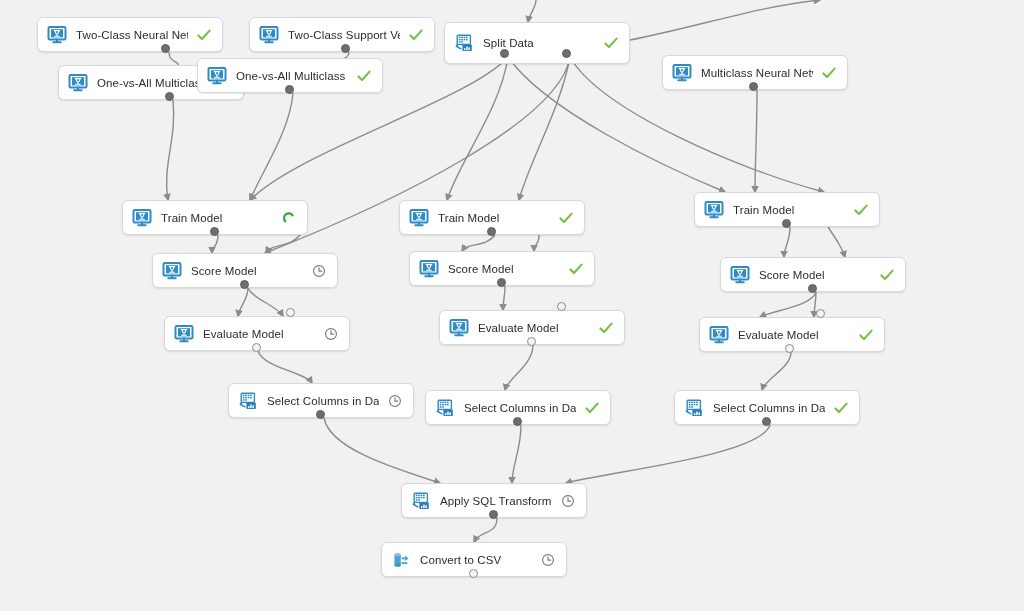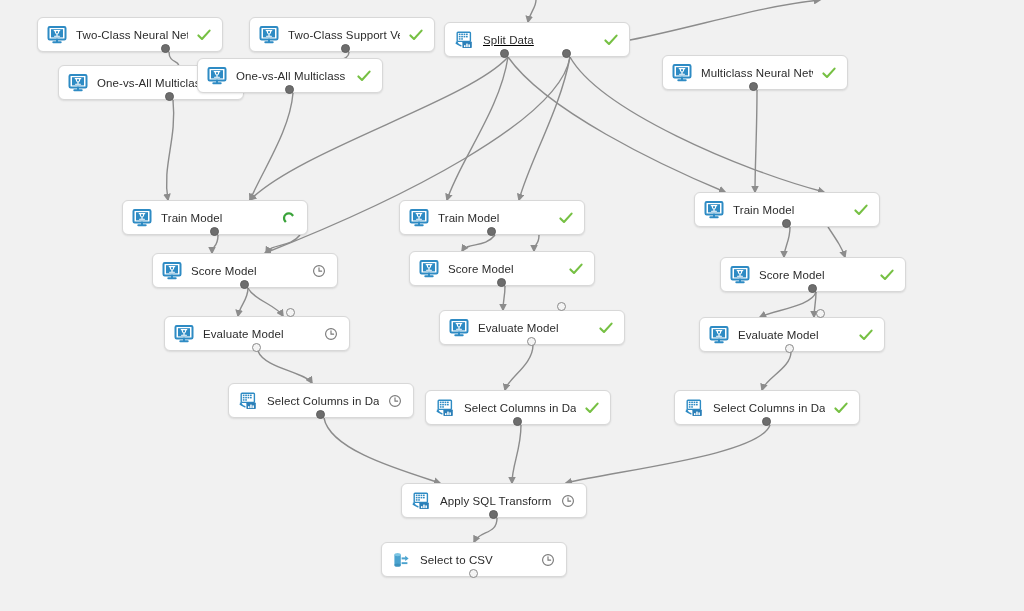--- a/index.html
+++ b/index.html
@@ -143,21 +143,21 @@
             <path d="M7.2 5.6 h5.6 M8.2 5.6 q0 3 1.8 3.6 M11.8 5.6 q0 3 -1.8 3.6 M10 9.2 v2 M7.6 11.2 h4.8" stroke="#ffffff" stroke-width="1.1" fill="none" stroke-linecap="round"></path>
             <path d="M10 14.5 v2.2 M6.3 17.2 h7.4" stroke="#2e8bc4" stroke-width="2" stroke-linecap="round"></path>
           </svg></span>
         <span class="nlabel">Two-Class Support Vector ...</span>
         <span class="nstatus">
           <svg viewBox="0 0 16 16" width="16" height="16">
             <path d="M2.4 8.4 L6 12 L13.6 3.6" fill="none" stroke="#76c043" stroke-width="2.1" stroke-linecap="round" stroke-linejoin="round"></path>
           </svg>
         </span>
       </div>
-      <div class="node" style="left: 444px; top: 22px; width: 186px; height: 35px; z-index: 14; text-decoration: underline;">
+      <div class="node" style="left: 444px; top: 22px; width: 186px; height: 42px; z-index: 14;">
         <span class="nicon"><svg viewBox="0 0 20 20" width="20" height="20">
             <rect x="3.2" y="2.2" width="13.2" height="9.2" rx="0.8" fill="#ffffff" stroke="#2e8bc4" stroke-width="1.4"></rect>
             <g fill="#2e8bc4">
               <rect x="4.8" y="3.6" width="1.7" height="1.5"></rect>
               <rect x="7.2" y="3.6" width="1.7" height="1.5"></rect>
               <rect x="9.6" y="3.6" width="1.7" height="1.5"></rect>
               <rect x="12" y="3.6" width="1.7" height="1.5"></rect>
               <rect x="4.8" y="5.9" width="1.7" height="1.5"></rect>
               <rect x="7.2" y="5.9" width="1.7" height="1.5"></rect>
               <rect x="9.6" y="5.9" width="1.7" height="1.5"></rect>
@@ -475,21 +475,21 @@
       </div>
       <div class="node" style="left: 381px; top: 542px; width: 186px; height: 35px; z-index: 14;">
         <span class="nicon"><svg viewBox="0 0 20 20" width="20" height="20">
             <path d="M3.4 4.6 h6.4 v10.6 h-6.4 z" fill="#4ba3cf"></path>
             <ellipse cx="6.6" cy="4.6" rx="3.2" ry="1.6" fill="#7cc5e3"></ellipse>
             <ellipse cx="6.6" cy="15.2" rx="3.2" ry="1.6" fill="#3d92bd"></ellipse>
             <path d="M10.6 7.4 h4.2 v2 h-4.2 z" fill="#4ba3cf"></path>
             <path d="M14.2 5.8 l3.4 2.6 l-3.4 2.6 z" fill="#4ba3cf"></path>
             <path d="M10.6 12.2 h5.8 v1.9 h-5.8 z" fill="#4ba3cf"></path>
           </svg></span>
-        <span class="nlabel">Select to CSV</span>
+        <span class="nlabel">Convert to CSV</span>
         <span class="nstatus">
           <svg viewBox="0 0 16 16" width="14" height="14">
             <circle cx="8" cy="8" r="6.2" fill="none" stroke="#7a7a7a" stroke-width="1.3"></circle>
             <path d="M8 4.4 V8.2 H11" fill="none" stroke="#7a7a7a" stroke-width="1.3" stroke-linecap="round"></path>
           </svg>
         </span>
       </div>
     </div>
   <div id="port-layer">
       <div class="port filled" style="left: 160.5px; top: 43.5px; z-index: 60; background: rgb(109, 109, 109);"></div>

